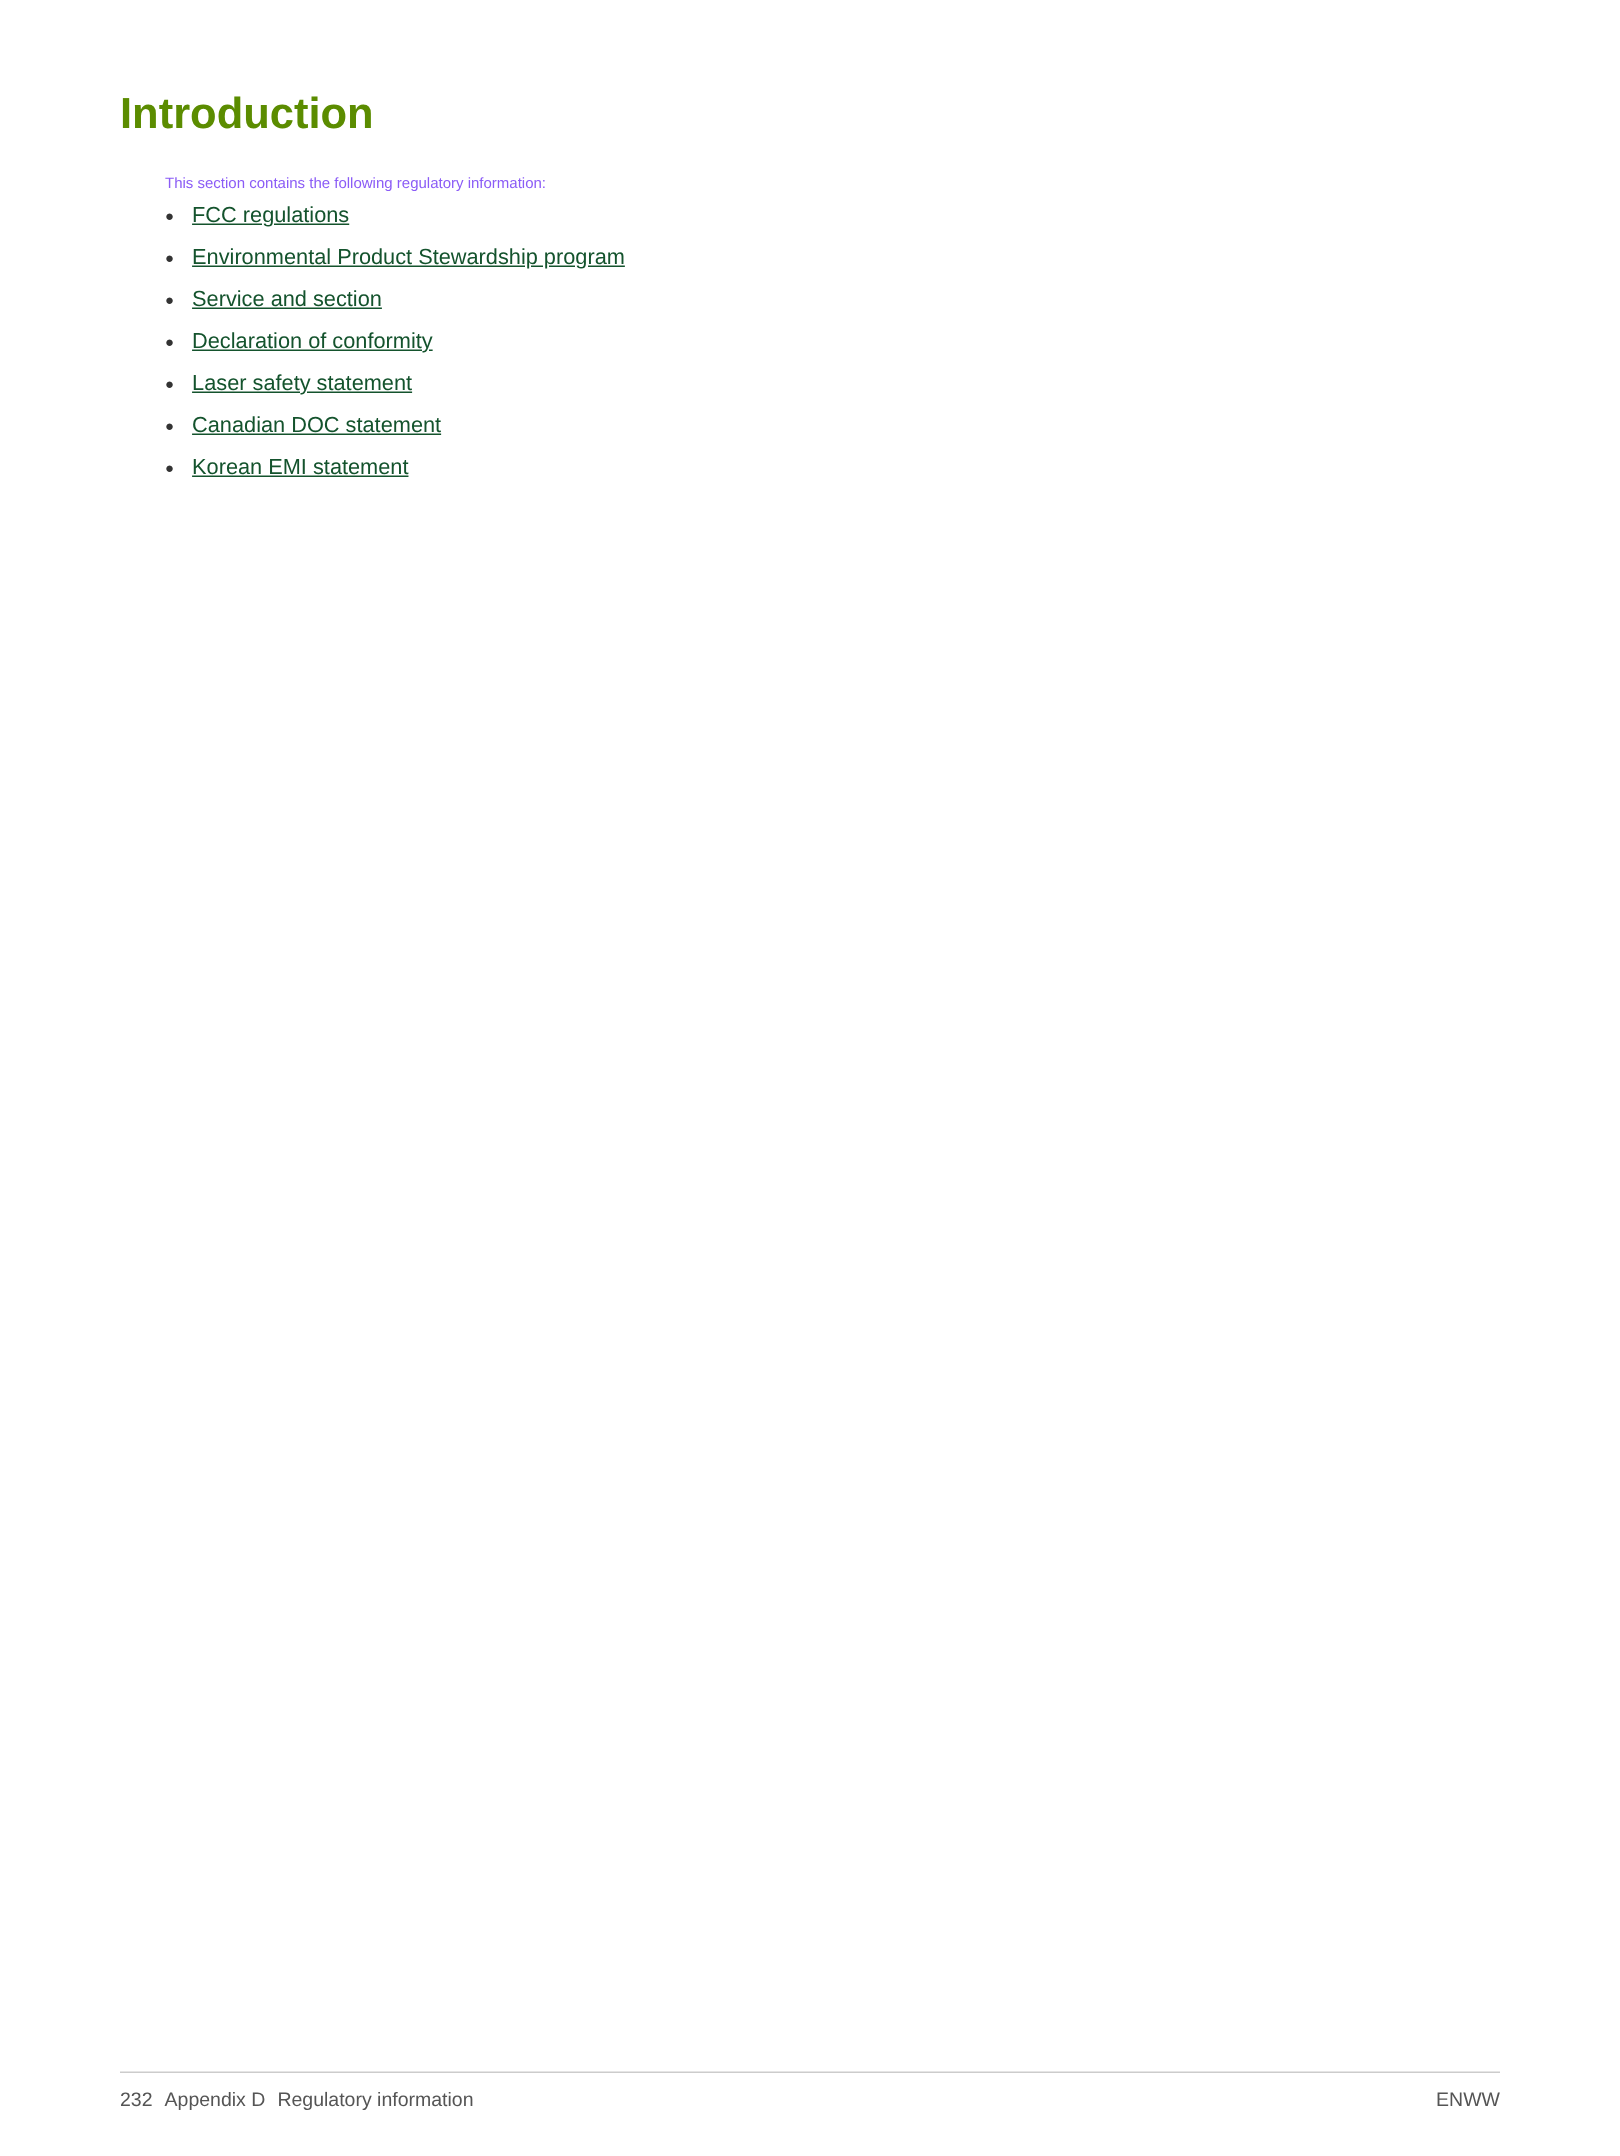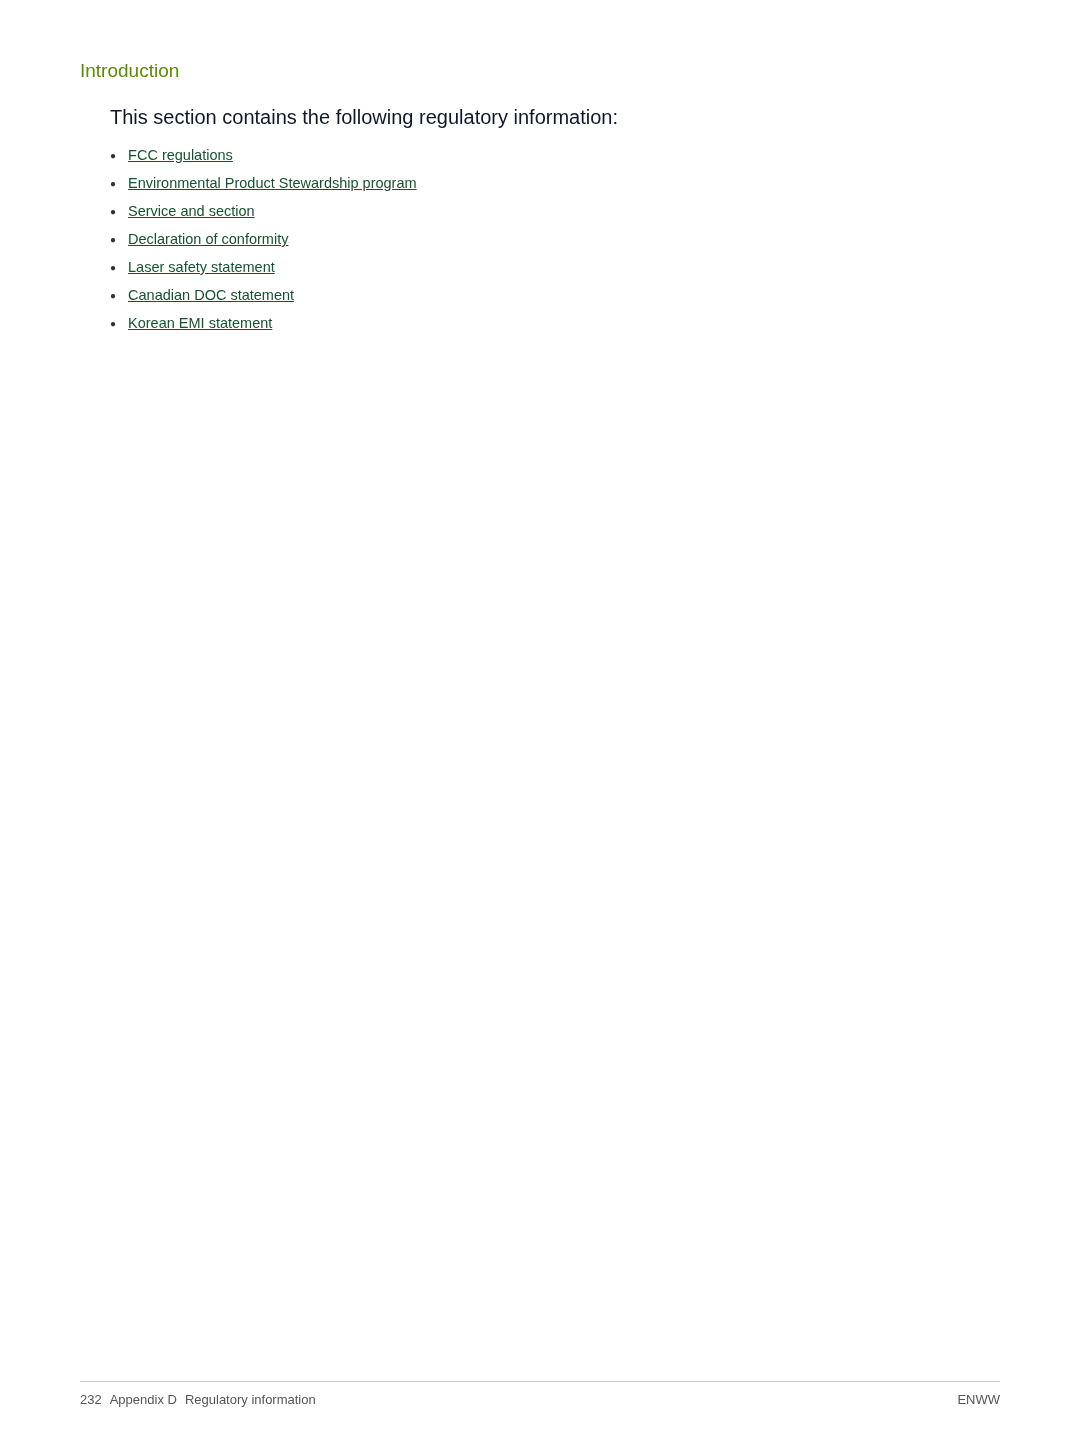--- a/index.html
+++ b/index.html
@@ -17,30 +17,30 @@
       min-height: 1437px;
       position: relative;
     }
 
     .page-content {
       padding: 60px 80px 80px 80px;
       max-width: 900px;
     }
 
     h1.section-title {
-      font-size: 19px;
-      font-weight: normal;
+      font-size: 29px;
+      font-weight: bold;
       color: #5b8c00;
       margin-bottom: 24px;
     }
 
     .intro-text {
-      font-size: 20px;
-      color: #0f172a;
-      margin-bottom: 18px;
+      font-size: 10px;
+      color: #8b5cf6;
+      margin-bottom: 8px;
       margin-left: 30px;
     }
 
     ul.link-list {
       list-style: none;
       margin-left: 30px;
     }
 
     ul.link-list li {
       display: flex;

